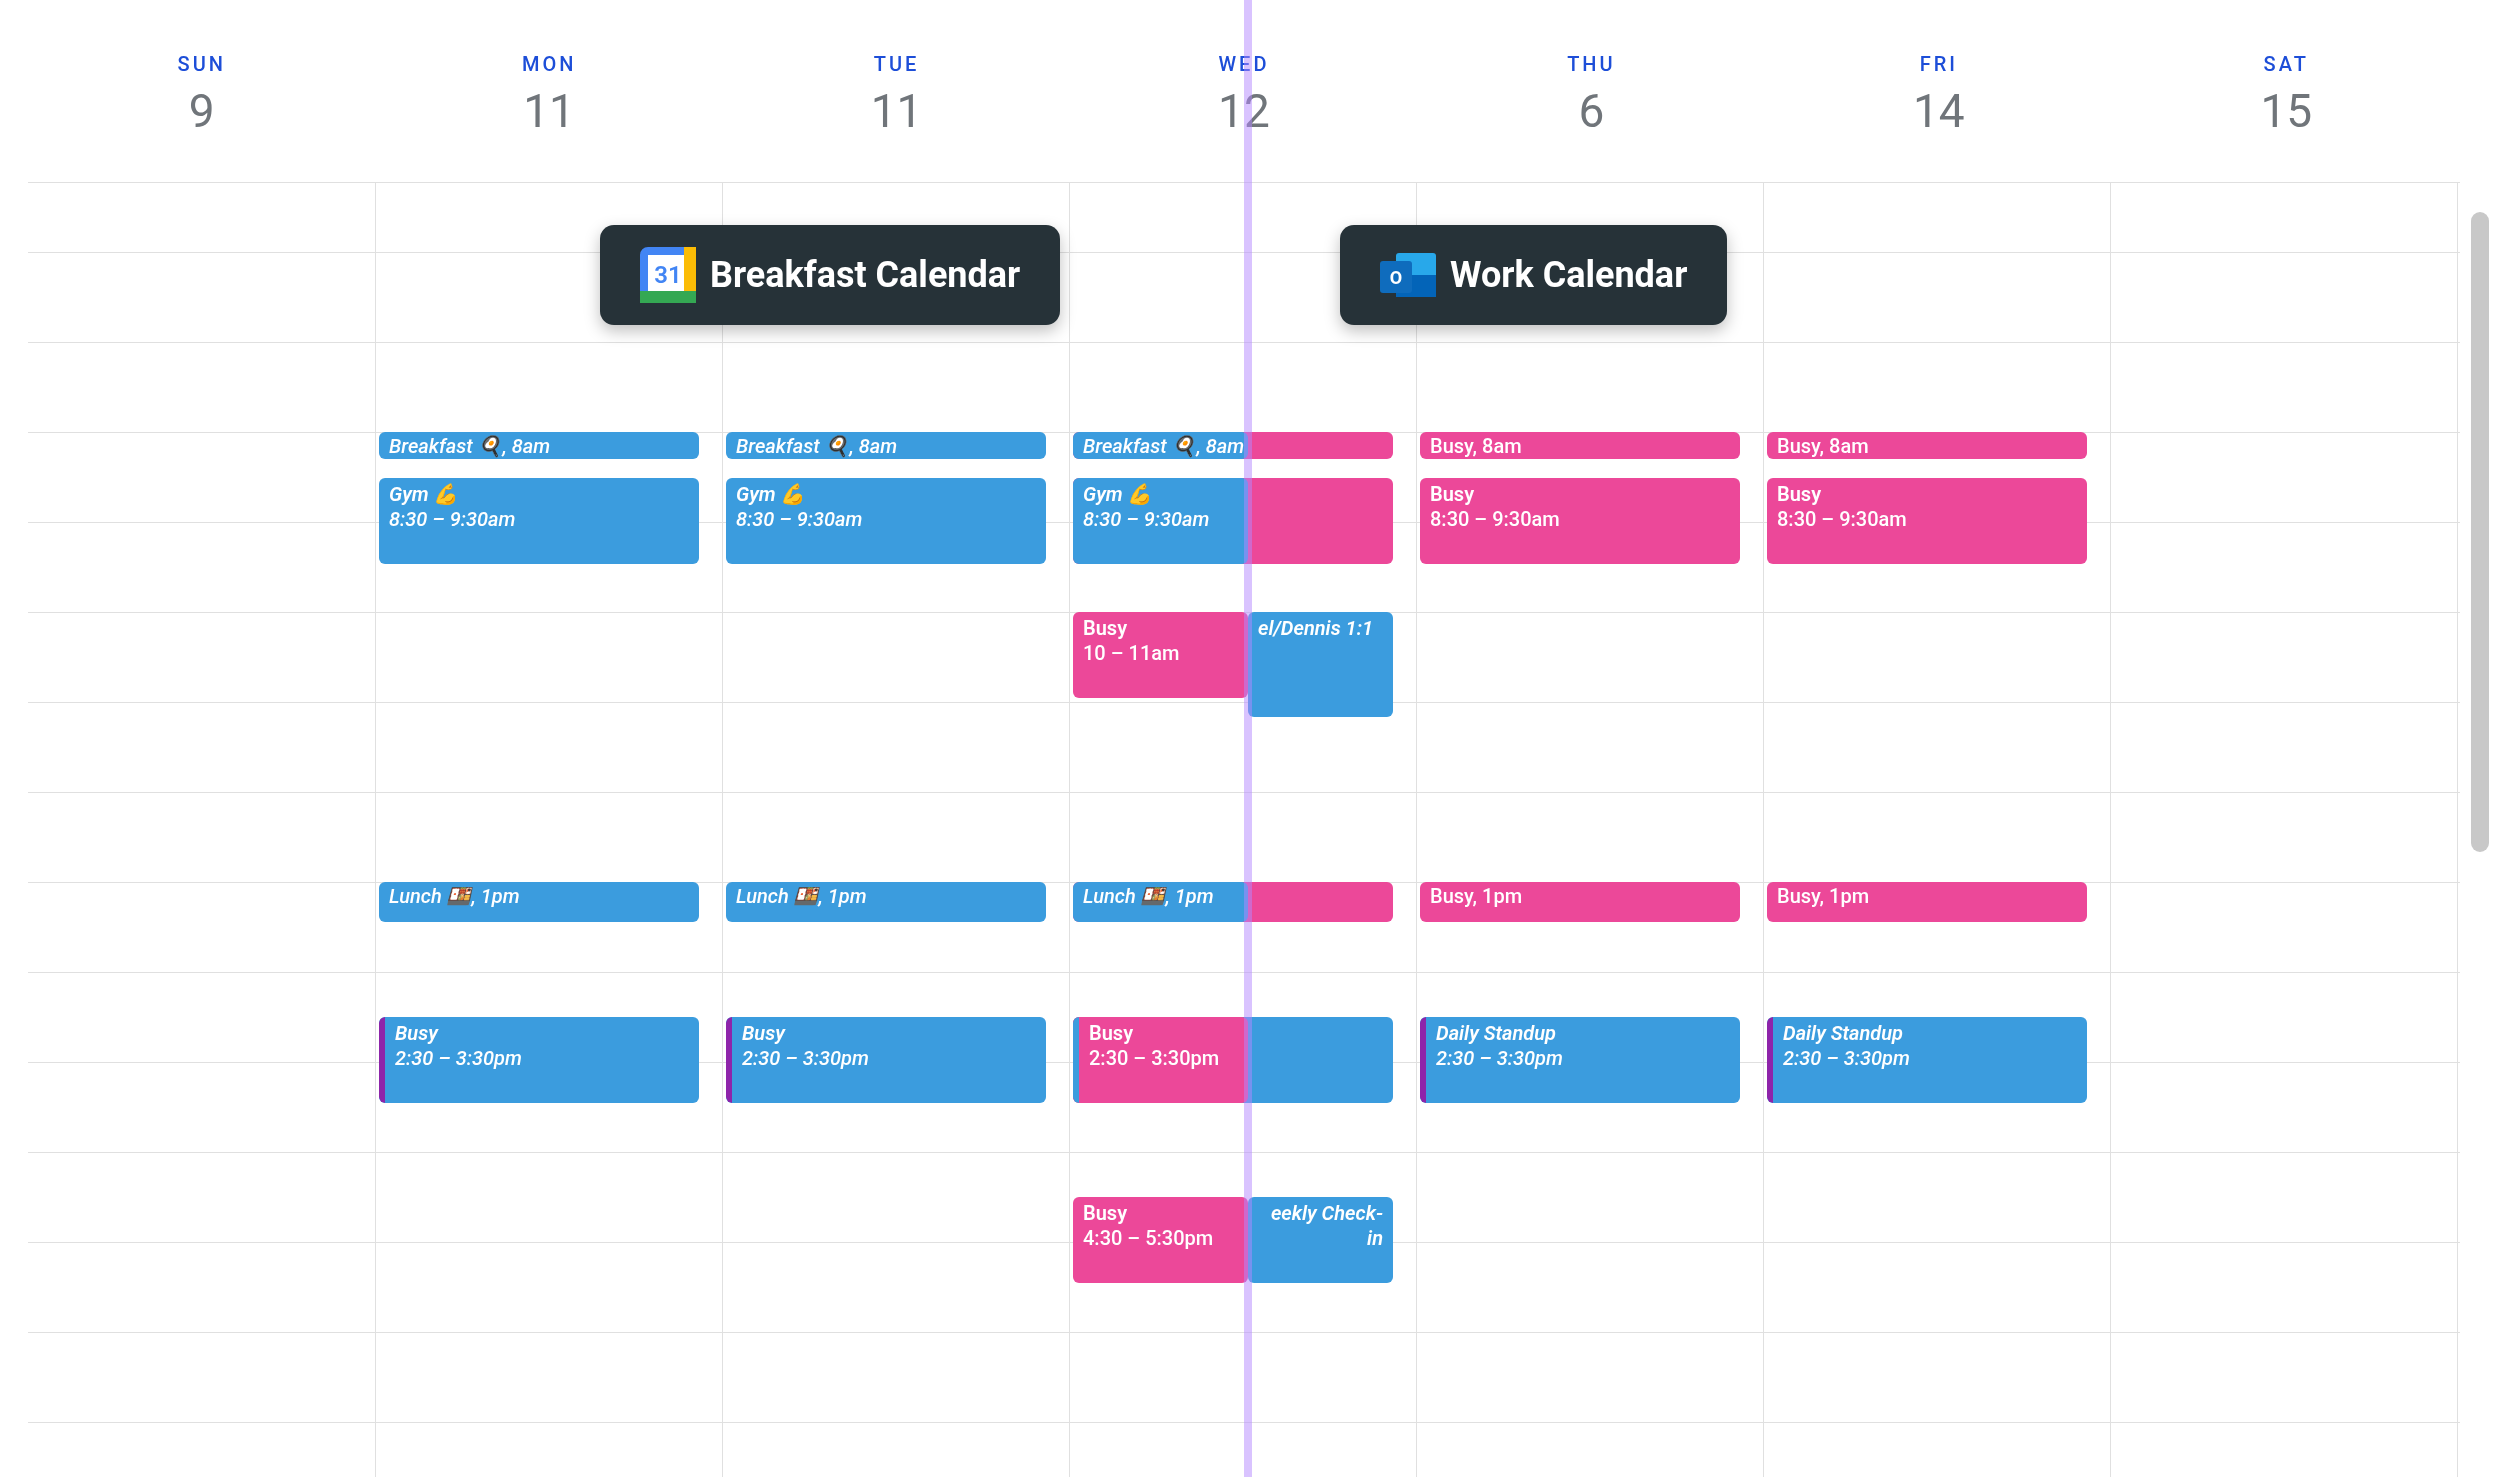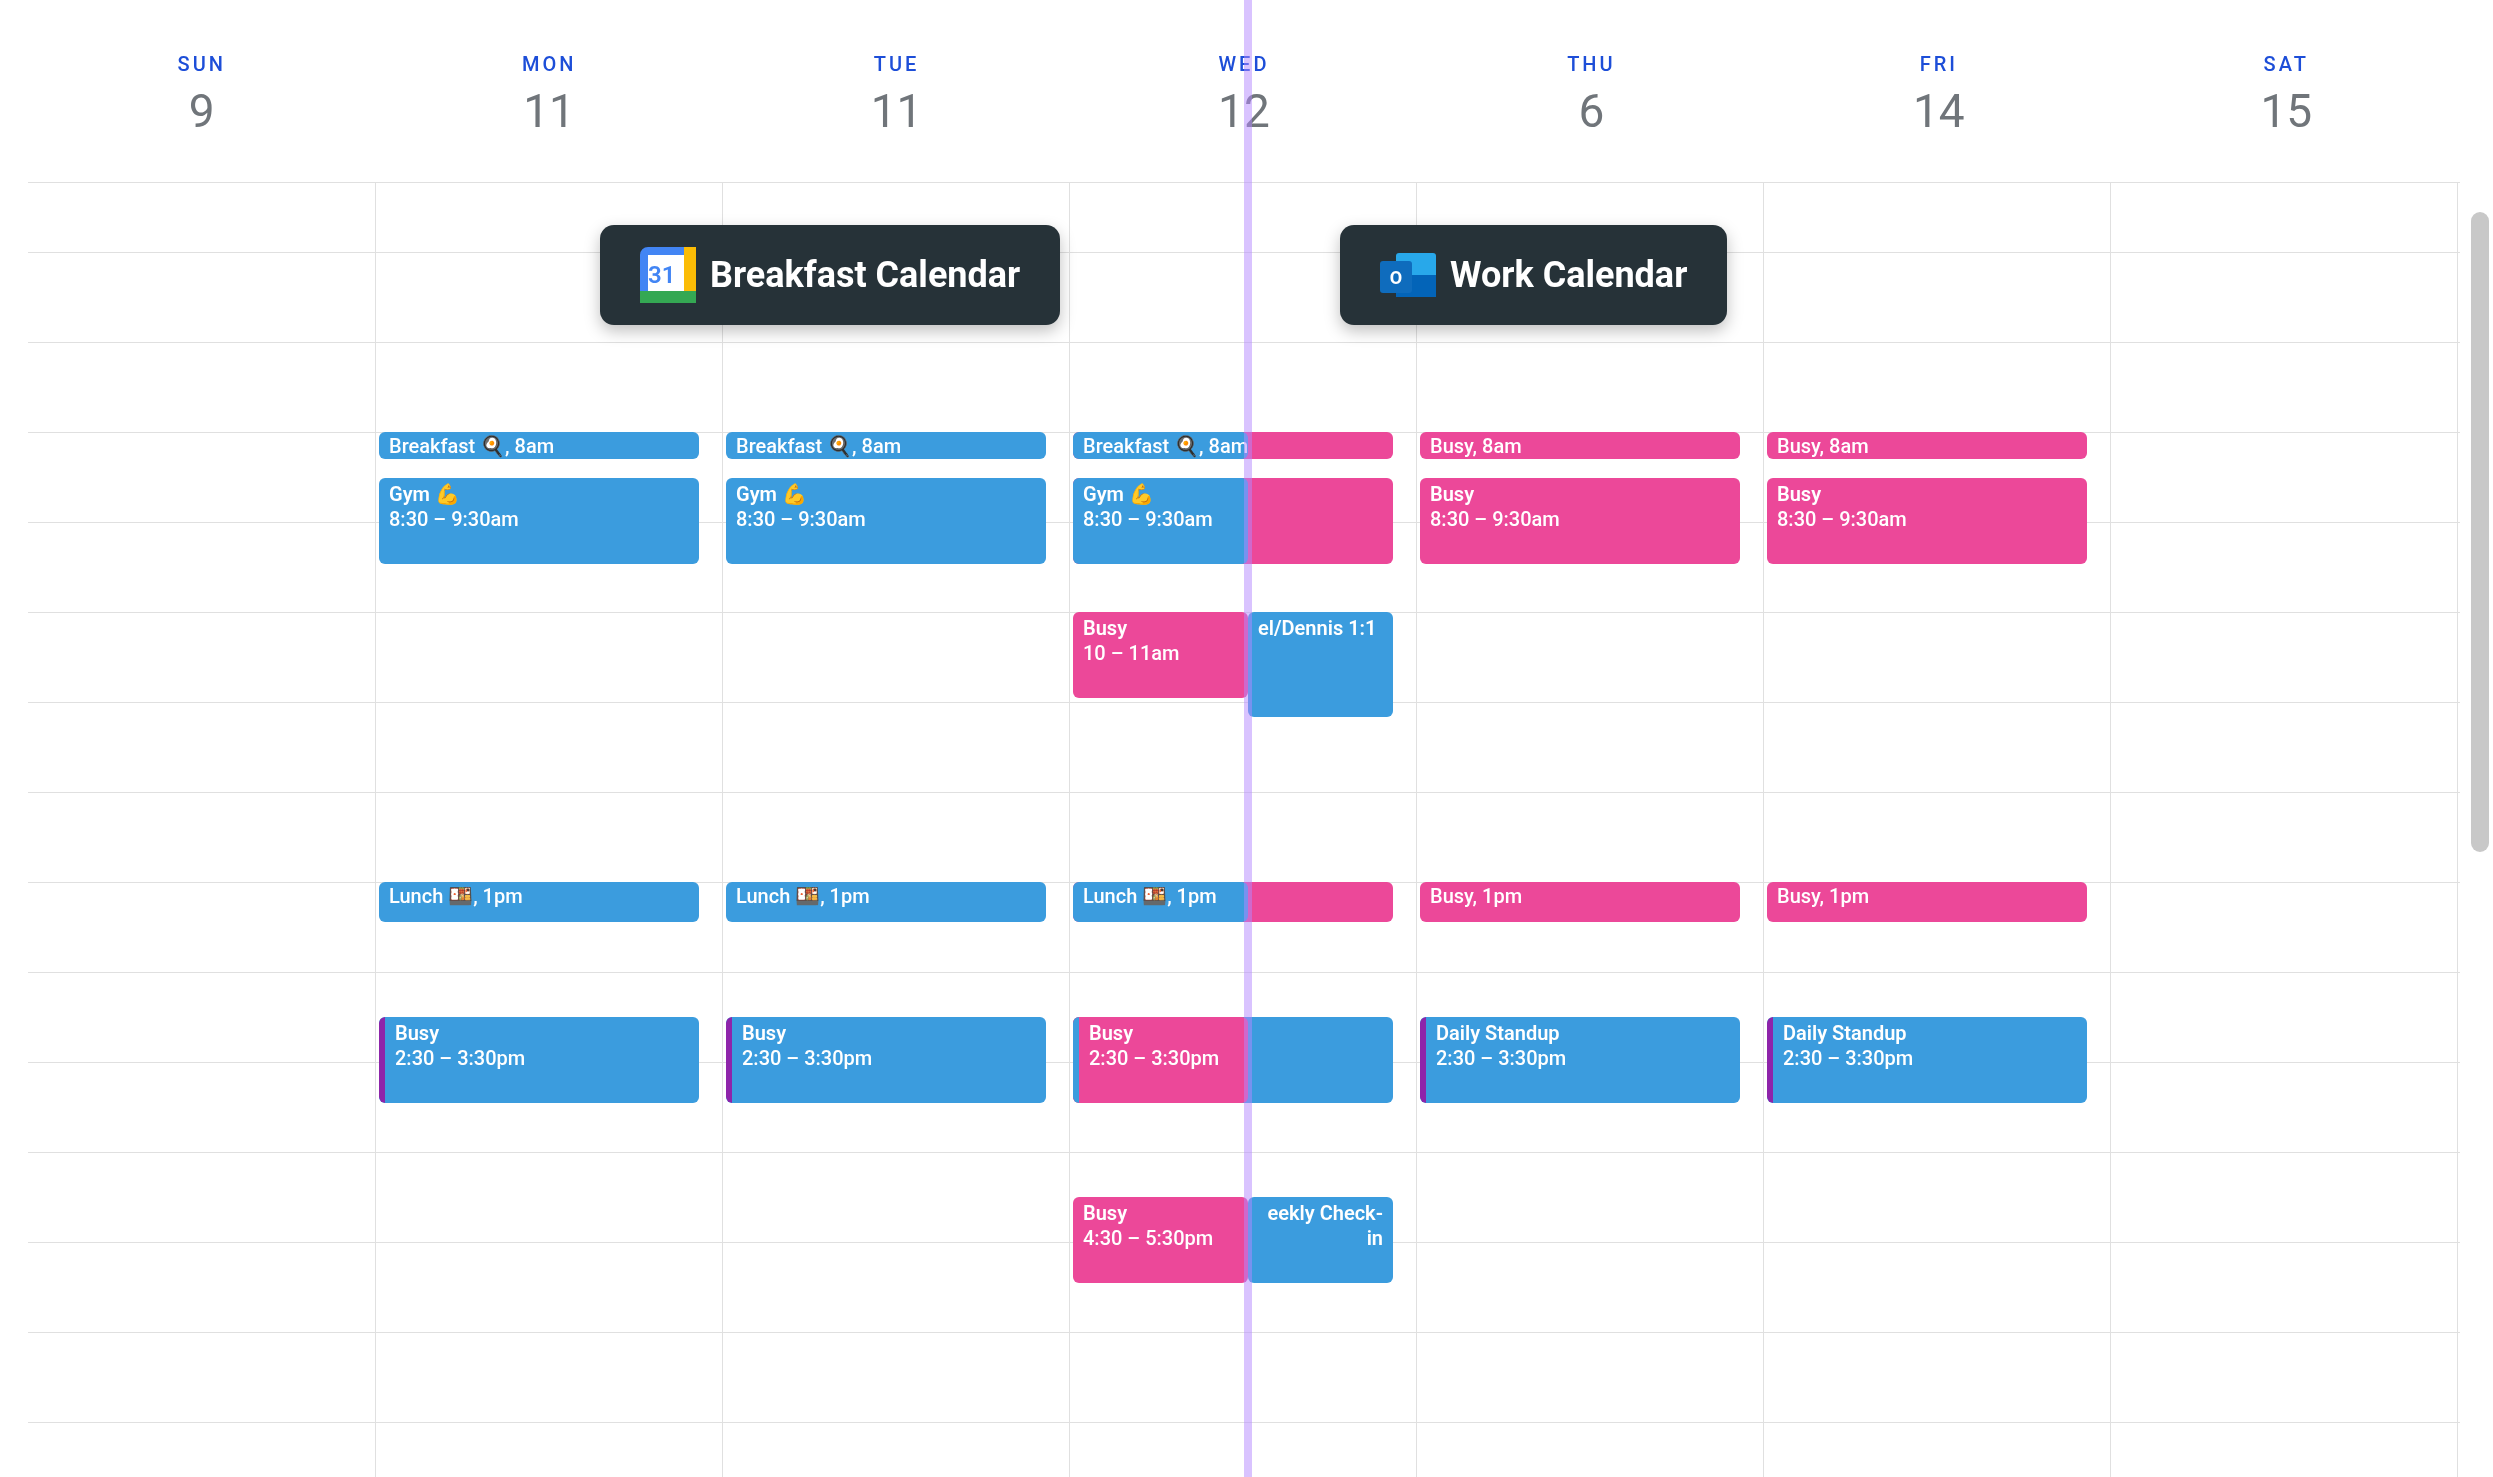--- a/index.html
+++ b/index.html
@@ -73,21 +73,21 @@
     color: #fff;
     font-size: 20px;
     font-weight: 500;
     overflow: hidden;
     line-height: 1.25;
   }
   .event.short { padding: 2px 10px; white-space: nowrap; }
   .event .title { font-weight: 600; }
   .event .time { font-weight: 500; display:inline; }
 
-  .blue { background: #3b9cde; }
+  .blue { background: #3b9cde; font-style: italic; }
   .purple { background: #ec4899; }
 
   .stripe-left {
     position: absolute;
     left: 0; top: 0; bottom: 0;
     width: 6px;
     background: #8e24aa;
     border-radius: 6px 0 0 6px;
   }
 
@@ -114,20 +114,21 @@
     z-index: 10;
   }
 
   .gcal-icon {
     width: 56px; height: 56px;
     background: #ffffff;
     border: 8px solid #4285f4;
     border-radius: 8px;
     display: flex;
     align-items: center;
+    justify-content: center;
     font-size: 24px;
     color: #4285f4;
     font-weight: 600;
     position: relative;
   }
   .gcal-icon::before {
     content:"";
     position:absolute; right:-8px; top:-8px; bottom:-8px; width:12px;
     background:#fbbc05;
   }

